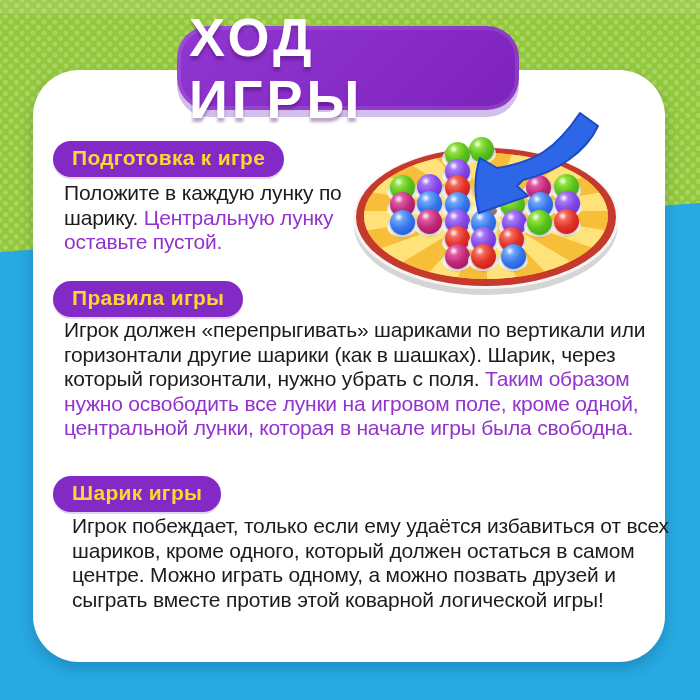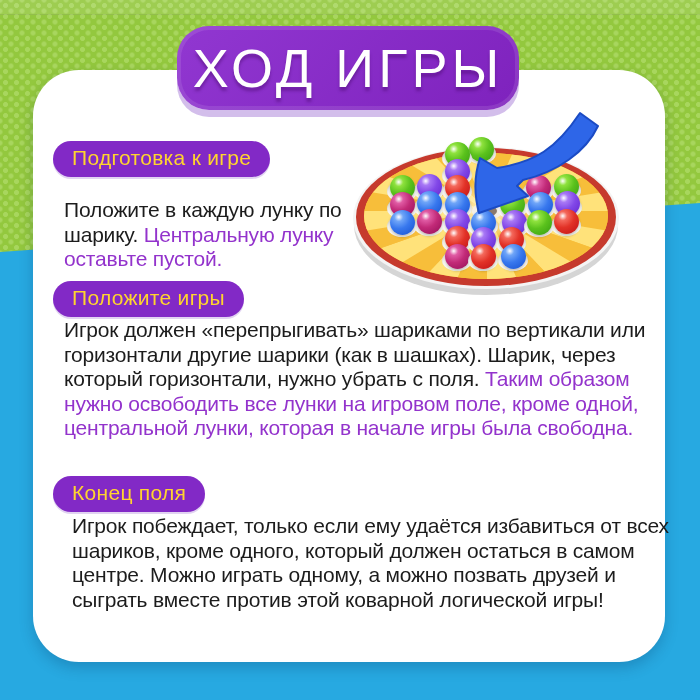--- a/index.html
+++ b/index.html
@@ -20,26 +20,26 @@
   
   .card{position:absolute;left:33px;top:70px;width:632px;height:592px;
     background:#FFFFFF;border-radius:46px;
     box-shadow:0 6px 14px rgba(0,40,80,0.22);}
 
   
   .plaque{position:absolute;left:177px;top:26px;width:342px;height:84px;
     background:linear-gradient(135deg,#9137D1,#7E22BD);
     border-radius:32px;display:flex;align-items:center;justify-content:center;
     box-shadow:0 7px 0 rgba(196,168,228,0.75), inset 0 0 0 4px rgba(255,255,255,0.10);}
-  .plaque h1{margin:12px;color:#FFFFFF;font-size:54px;font-weight:400;
+  .plaque h1{margin:12px;color:#FFFFFF;font-size:54px;font-weight:700;
     letter-spacing:4px;text-shadow:0 4px 3px rgba(60,0,90,0.35);}
 
   
   .badge{position:absolute;background:#8229C6;color:#FFD42E;
-    font-size:21px;font-weight:400;padding:5px 19px 7px;border-radius:20px;
+    font-size:21px;font-weight:700;padding:5px 19px 7px;border-radius:20px;
     letter-spacing:0.3px;box-shadow:0 2px 0 rgba(196,168,228,0.5);}
 
   
   .para{position:absolute;font-size:21px;line-height:24.5px;color:#1C1C1C;
     letter-spacing:-0.2px;}
   .accent{color:#9333CC;}
 
   
   .board-svg{position:absolute;left:330px;top:105px;width:350px;height:200px;z-index:1;}
   .balls-layer{position:absolute;left:0;top:0;width:700px;height:700px;z-index:2;pointer-events:none;}
@@ -166,29 +166,29 @@
   <path id="arrow-path" d="M250,8 C226,44 205,57 167,63 L150,53 C144,71 144,89 149,108 L198,91 L187,81 L193,75 C227,67 256,47 268,21 Z" stroke-width="2" stroke-linejoin="round" fill="#2E66E8" stroke="#1B4BC4"></path>
 </svg>
 
 <div class="plaque">
   <h1>ХОД ИГРЫ</h1>
 </div>
 
 <div class="badge" style="left:53px;top:141px;">
   <span>Подготовка к игре</span>
 </div>
-<div class="para" style="left:64px;top:198px;width:315px;">
+<div class="para" style="left:64px;top:181px;width:315px;">
   <span>Положите в каждую лунку по шарику. </span><span class="accent">Центральную лунку оставьте пустой.</span>
 </div>
 
 <div class="badge" style="left:53px;top:281px;">
-  <span>Положите игры</span>
+  <span>Правила игры</span>
 </div>
 <div class="para" style="left:64px;top:318px;width:588px;">
   <span>Игрок должен «перепрыгивать» шариками по вертикали или горизонтали другие шарики (как в шашках). Шарик, через который горизонтали, нужно убрать с поля. </span><span class="accent">Таким образом нужно освободить все лунки на игровом поле, кроме одной, центральной лунки, которая в начале игры была свободна.</span>
 </div>
 
 <div class="badge" style="left:53px;top:476px;">
-  <span>Конец поля</span>
+  <span>Шарик игры</span>
 </div>
 <div class="para" style="left:72px;top:514px;width:620px;">
   <span>Игрок побеждает, только если ему удаётся избавиться от всех шариков, кроме одного, который должен остаться в самом центре. Можно играть одному, а можно позвать друзей и сыграть вместе против этой коварной логической игры!</span><span class="accent"></span>
 </div>
 
 </body></html>

